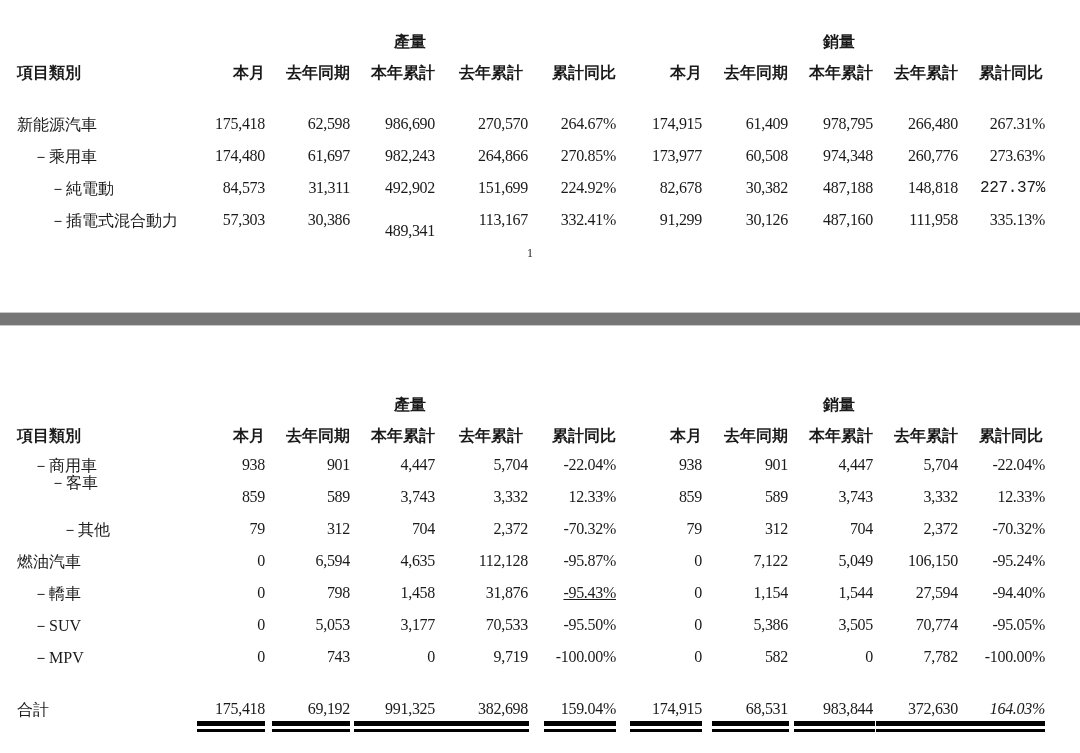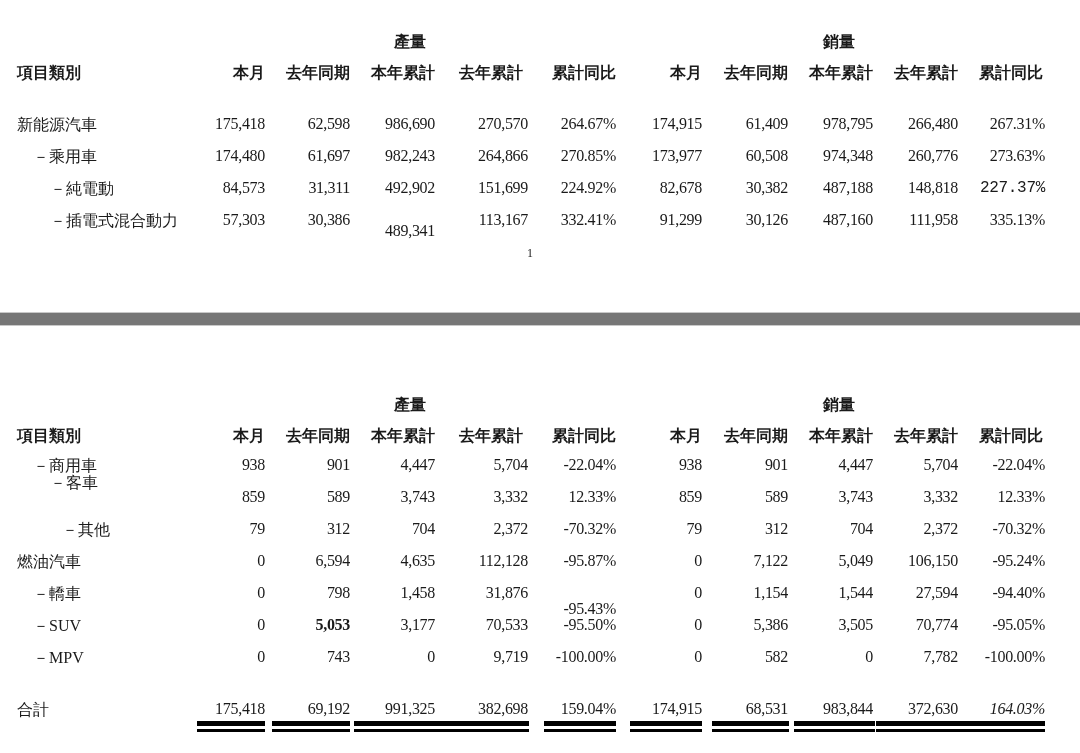--- a/index.html
+++ b/index.html
@@ -211,30 +211,30 @@
   <div class="abs cell" style="right:292px; top:226px;margin-left:44px;">7,122</div>
   <div class="abs cell" style="right:207px; top:226px;">5,049</div>
   <div class="abs cell" style="right:122px; top:226px;">106,150</div>
   <div class="abs cell" style="right:35px; top:226px;">-95.24%</div>
 
   <div class="abs row-label" style="left:33px; top:258px;">－轎車</div>
   <div class="abs cell" style="right:815px; top:258px;">0</div>
   <div class="abs cell" style="right:730px; top:258px;">798</div>
   <div class="abs cell" style="right:645px; top:258px;">1,458</div>
   <div class="abs cell" style="right:552px; top:258px;">31,876</div>
-  <div class="abs cell" style="right:464px; top:274px;">-95.43%</div>
+  <div class="abs cell" style="right:464px; top:258px;text-decoration:underline;">-95.43%</div>
   <div class="abs cell" style="right:378px; top:258px;">0</div>
   <div class="abs cell" style="right:292px; top:258px;">1,154</div>
   <div class="abs cell" style="right:207px; top:258px;">1,544</div>
   <div class="abs cell" style="right:122px; top:258px;">27,594</div>
   <div class="abs cell" style="right:35px; top:258px;">-94.40%</div>
 
   <div class="abs row-label" style="left:33px; top:290px;">－SUV</div>
   <div class="abs cell" style="right:815px; top:290px;">0</div>
-  <div class="abs cell" style="right:730px; top:290px;font-weight:bold;">5,053</div>
+  <div class="abs cell" style="right:730px; top:290px;">5,053</div>
   <div class="abs cell" style="right:645px; top:290px;">3,177</div>
   <div class="abs cell" style="right:552px; top:290px;">70,533</div>
   <div class="abs cell" style="right:464px; top:290px;">-95.50%</div>
   <div class="abs cell" style="right:378px; top:290px;">0</div>
   <div class="abs cell" style="right:292px; top:290px;">5,386</div>
   <div class="abs cell" style="right:207px; top:290px;">3,505</div>
   <div class="abs cell" style="right:122px; top:290px;">70,774</div>
   <div class="abs cell" style="right:35px; top:290px;">-95.05%</div>
 
   <div class="abs row-label" style="left:33px; top:322px;">－MPV</div>

